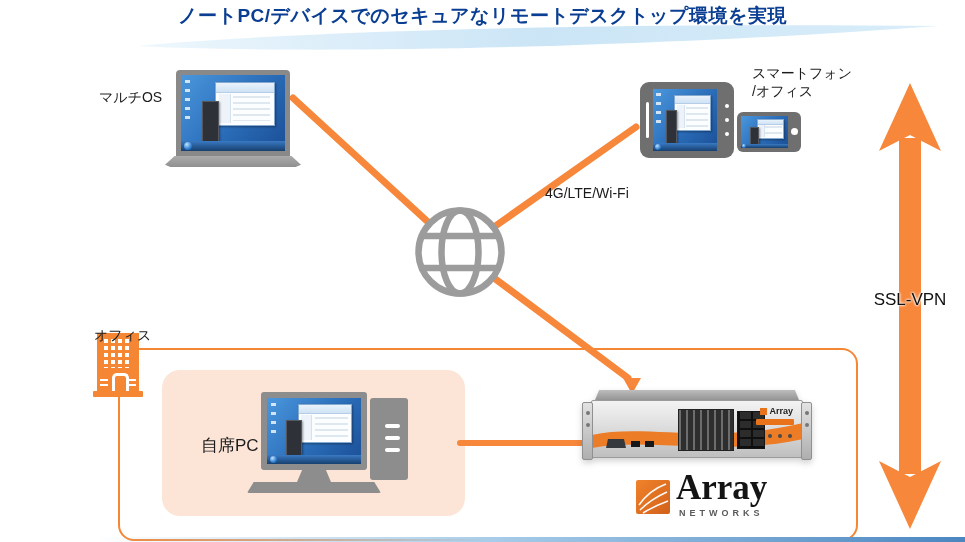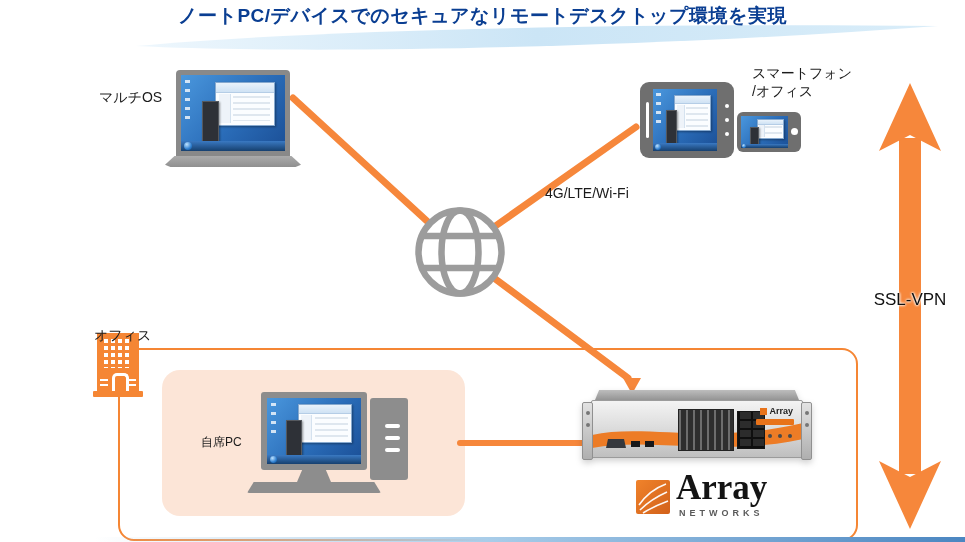--- a/index.html
+++ b/index.html
@@ -292,16 +292,16 @@
   </div>
 
   <div class="page-title">ノートPC/デバイスでのセキュアなリモートデスクトップ環境を実現</div>
   <div class="lbl" style="left:99px;top:88px;">マルチOS</div>
   <div class="lbl" style="left:752px;top:64px;">
     <span style="display:block;">スマートフォン</span>
     <span style="display:block;">/オフィス</span>
   </div>
   <div class="lbl" style="left:545px;top:184px;">4G/LTE/Wi-Fi</div>
   <div class="lbl" style="left:94px;top:326px;">オフィス</div>
-  <div class="lbl" style="left:201px;top:435px;font-size:12px;">自席PC</div>
+  <div class="lbl" style="left:201px;top:435px;font-size:17px;">自席PC</div>
   <div class="ssl-label">SSL-VPN</div>
 
 </div>
 
 </body></html>

